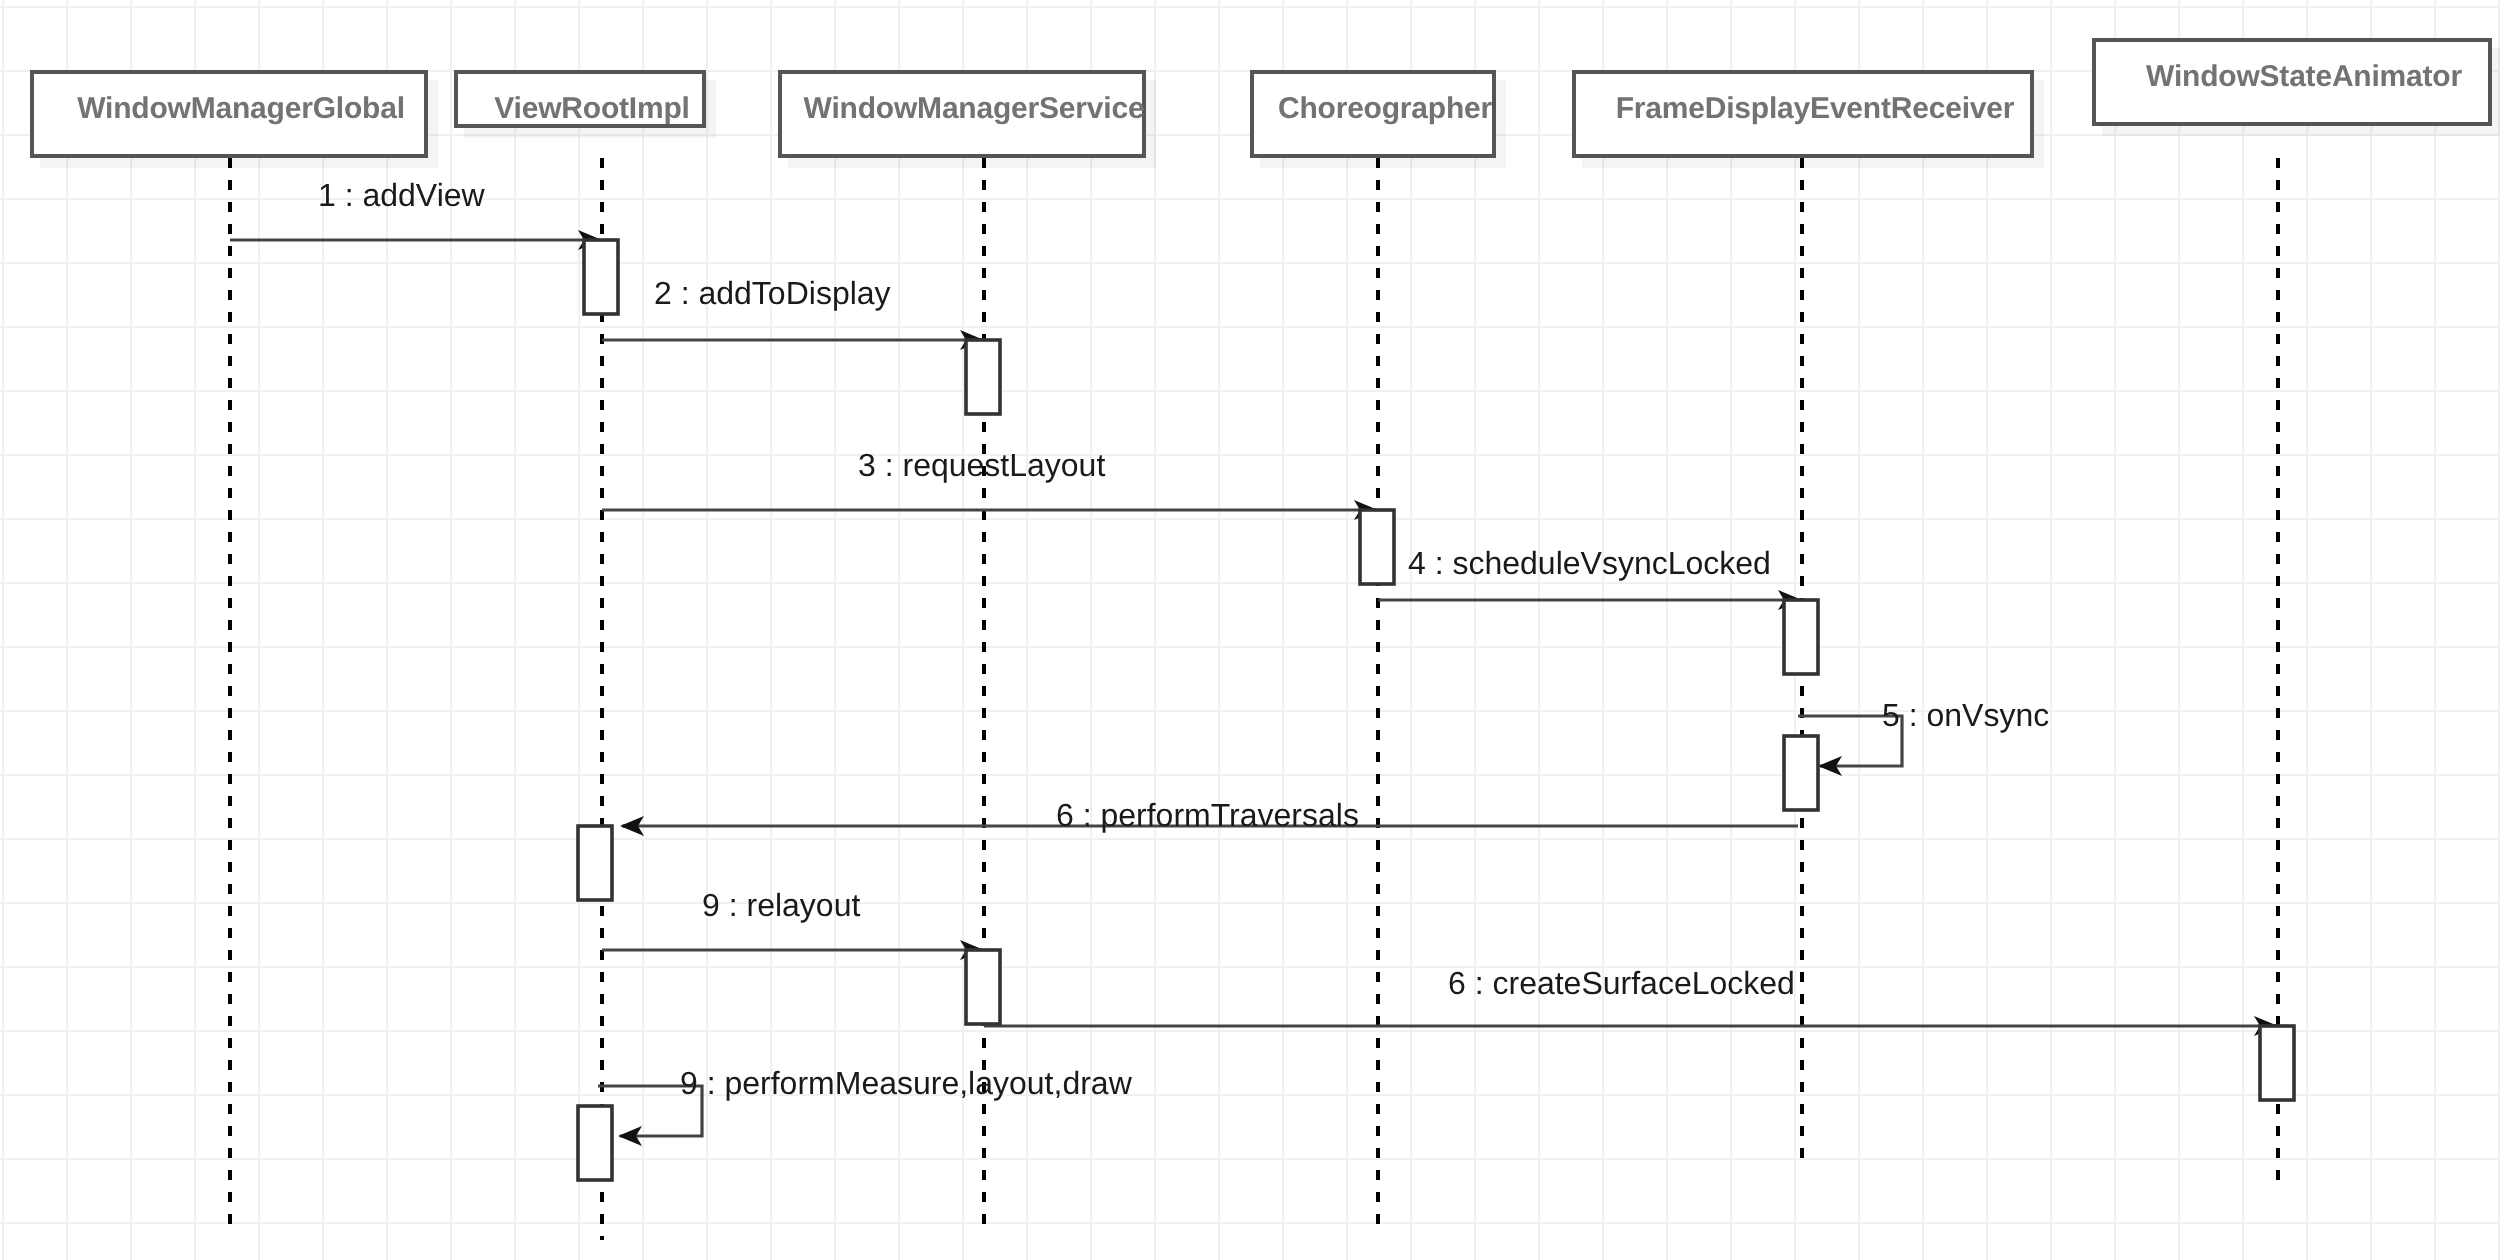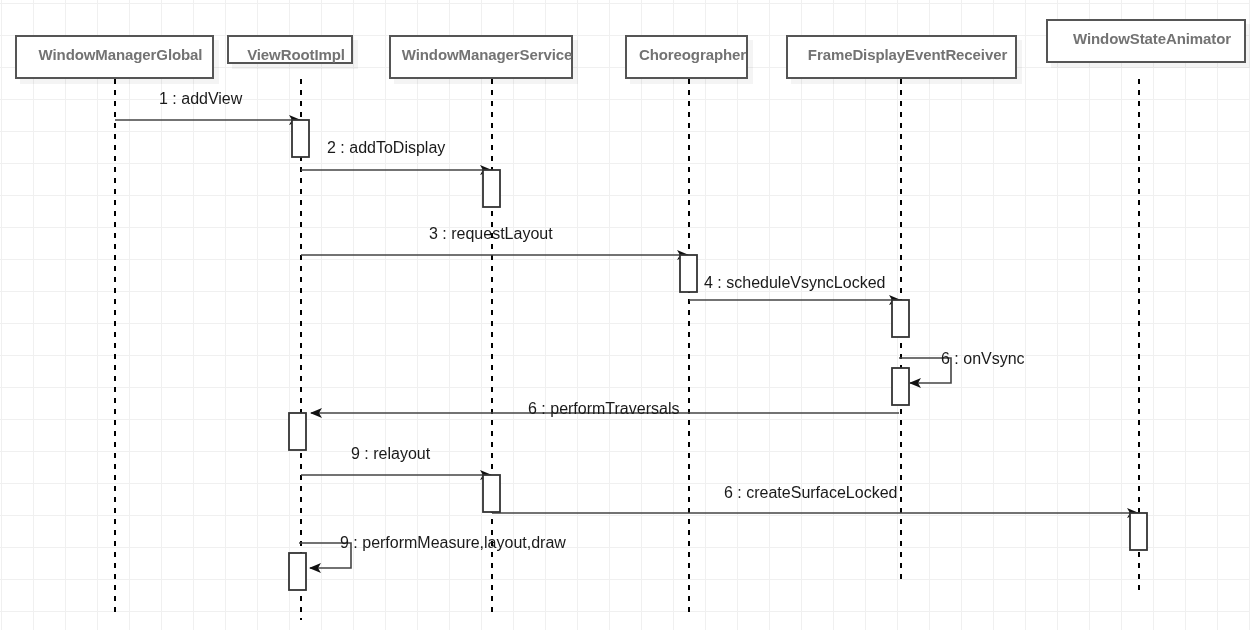--- a/index.html
+++ b/index.html
@@ -118,20 +118,20 @@
       </div>
       <div class="participant-box" style="left: 1046px; top: 19px; width: 200px; height: 44px;">
         <span class="participant-label">WindowStateAnimator</span>
       </div>
     </div>
   <div id="labels-layer">
       <div class="msg-label" style="left: 159px; top: 90px;">1 : addView</div>
       <div class="msg-label" style="left: 327px; top: 139px;">2 : addToDisplay</div>
       <div class="msg-label" style="left: 429px; top: 225px;">3 : requestLayout</div>
       <div class="msg-label" style="left: 704px; top: 274px;">4 : scheduleVsyncLocked</div>
-      <div class="msg-label" style="left: 941px; top: 350px;">6 : onVsync</div>
+      <div class="msg-label" style="left: 941px; top: 350px;">5 : onVsync</div>
       <div class="msg-label" style="left: 528px; top: 400px;">6 : performTraversals</div>
       <div class="msg-label" style="left: 351px; top: 445px;">9 : relayout</div>
       <div class="msg-label" style="left: 724px; top: 484px;">6 : createSurfaceLocked</div>
       <div class="msg-label" style="left: 340px; top: 534px;">9 : performMeasure,layout,draw</div>
     </div>
 
 </div>
 
 </body></html>

